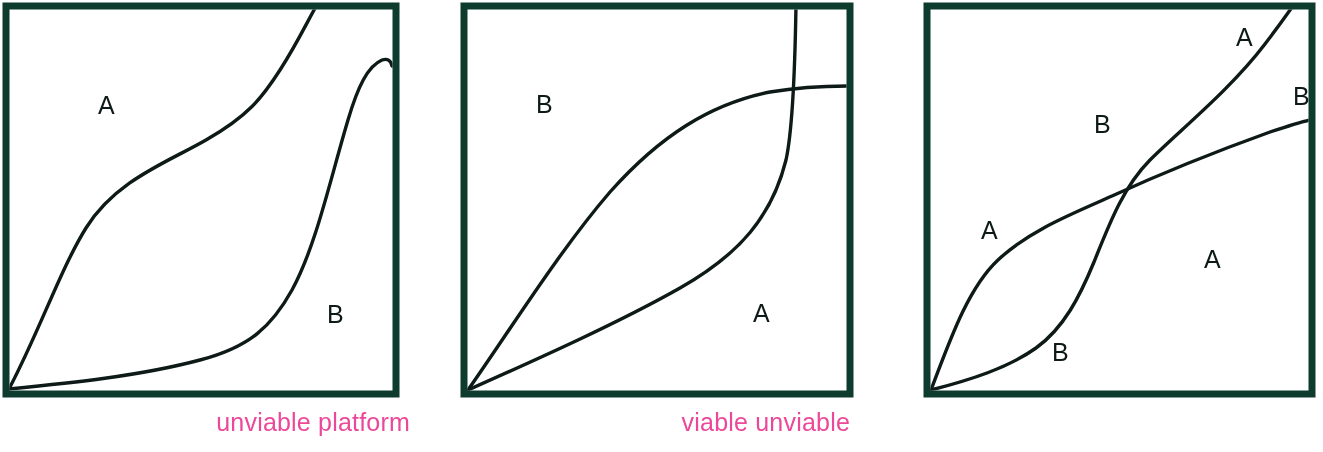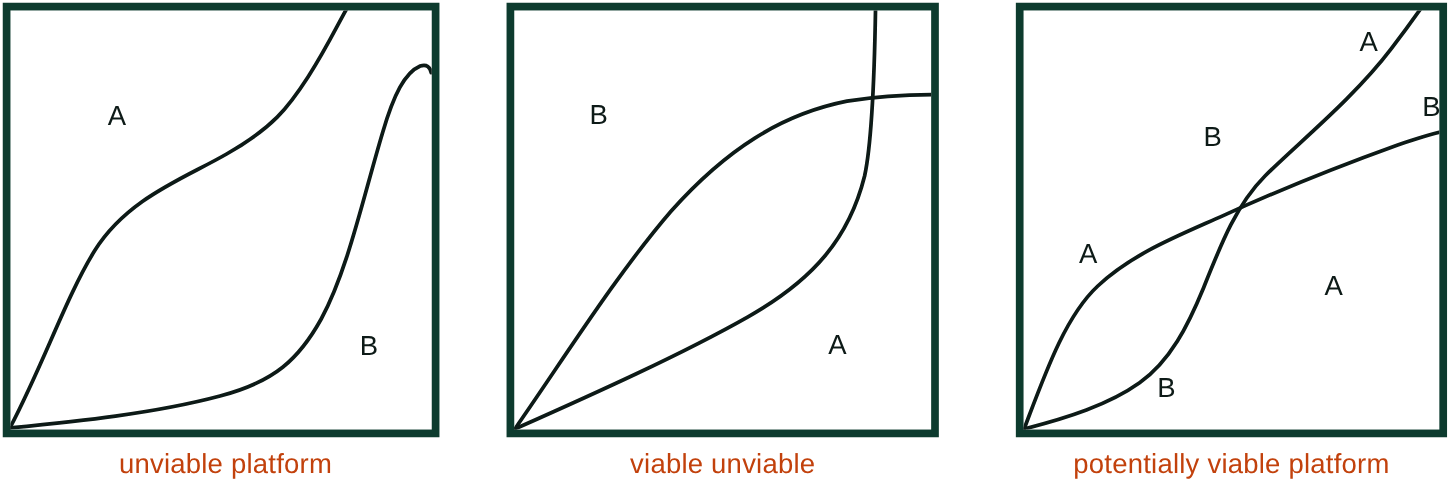--- a/index.html
+++ b/index.html
@@ -23,26 +23,26 @@
     top: 0;
   }
   .plot-frame {
     position: absolute;
     left: 0;
     top: 0;
   }
   .caption {
     position: absolute;
     width: 100%;
-    text-align: center;
+    text-align: right;
     font-family: "Liberation Sans", sans-serif;
     font-size: 25px;
     letter-spacing: 0.2px;
     white-space: nowrap;
-    color: #c2410c;
+    color: #ec4899;
   }
   .curve-label {
     font-family: "Liberation Sans", sans-serif;
     font-size: 25px;
     fill: #0d1a17;
   }
 </style>
 </head>
 <body>
 
@@ -90,16 +90,15 @@
         <path d="M 931 390 C 950 340 968 288 998 260 C 1030 230 1072 214 1112 196 C 1160 174 1220 150 1270 132 C 1288 126 1300 122 1310 120" fill="none" stroke="#0d1a17" stroke-width="3.4" stroke-linecap="round"></path>
         <path d="M 931 390 C 970 380 1008 368 1036 348 C 1064 328 1080 296 1094 262 C 1110 222 1124 186 1150 160 C 1180 130 1230 90 1265 44 C 1278 27 1288 13 1295 3" fill="none" stroke="#0d1a17" stroke-width="3.4" stroke-linecap="round"></path>
       </g>
       <text class="curve-label" x="1236" y="46">A</text>
       <text class="curve-label" x="1293" y="105">B</text>
       <text class="curve-label" x="1094" y="133">B</text>
       <text class="curve-label" x="981" y="239">A</text>
       <text class="curve-label" x="1204" y="268">A</text>
       <text class="curve-label" x="1052" y="361">B</text>
     </svg>
-    <div class="caption" style="top:408px;left:927px;width:385px;">potentially viable platform</div>
   </div>
 
 </div>
 
 </body></html>

